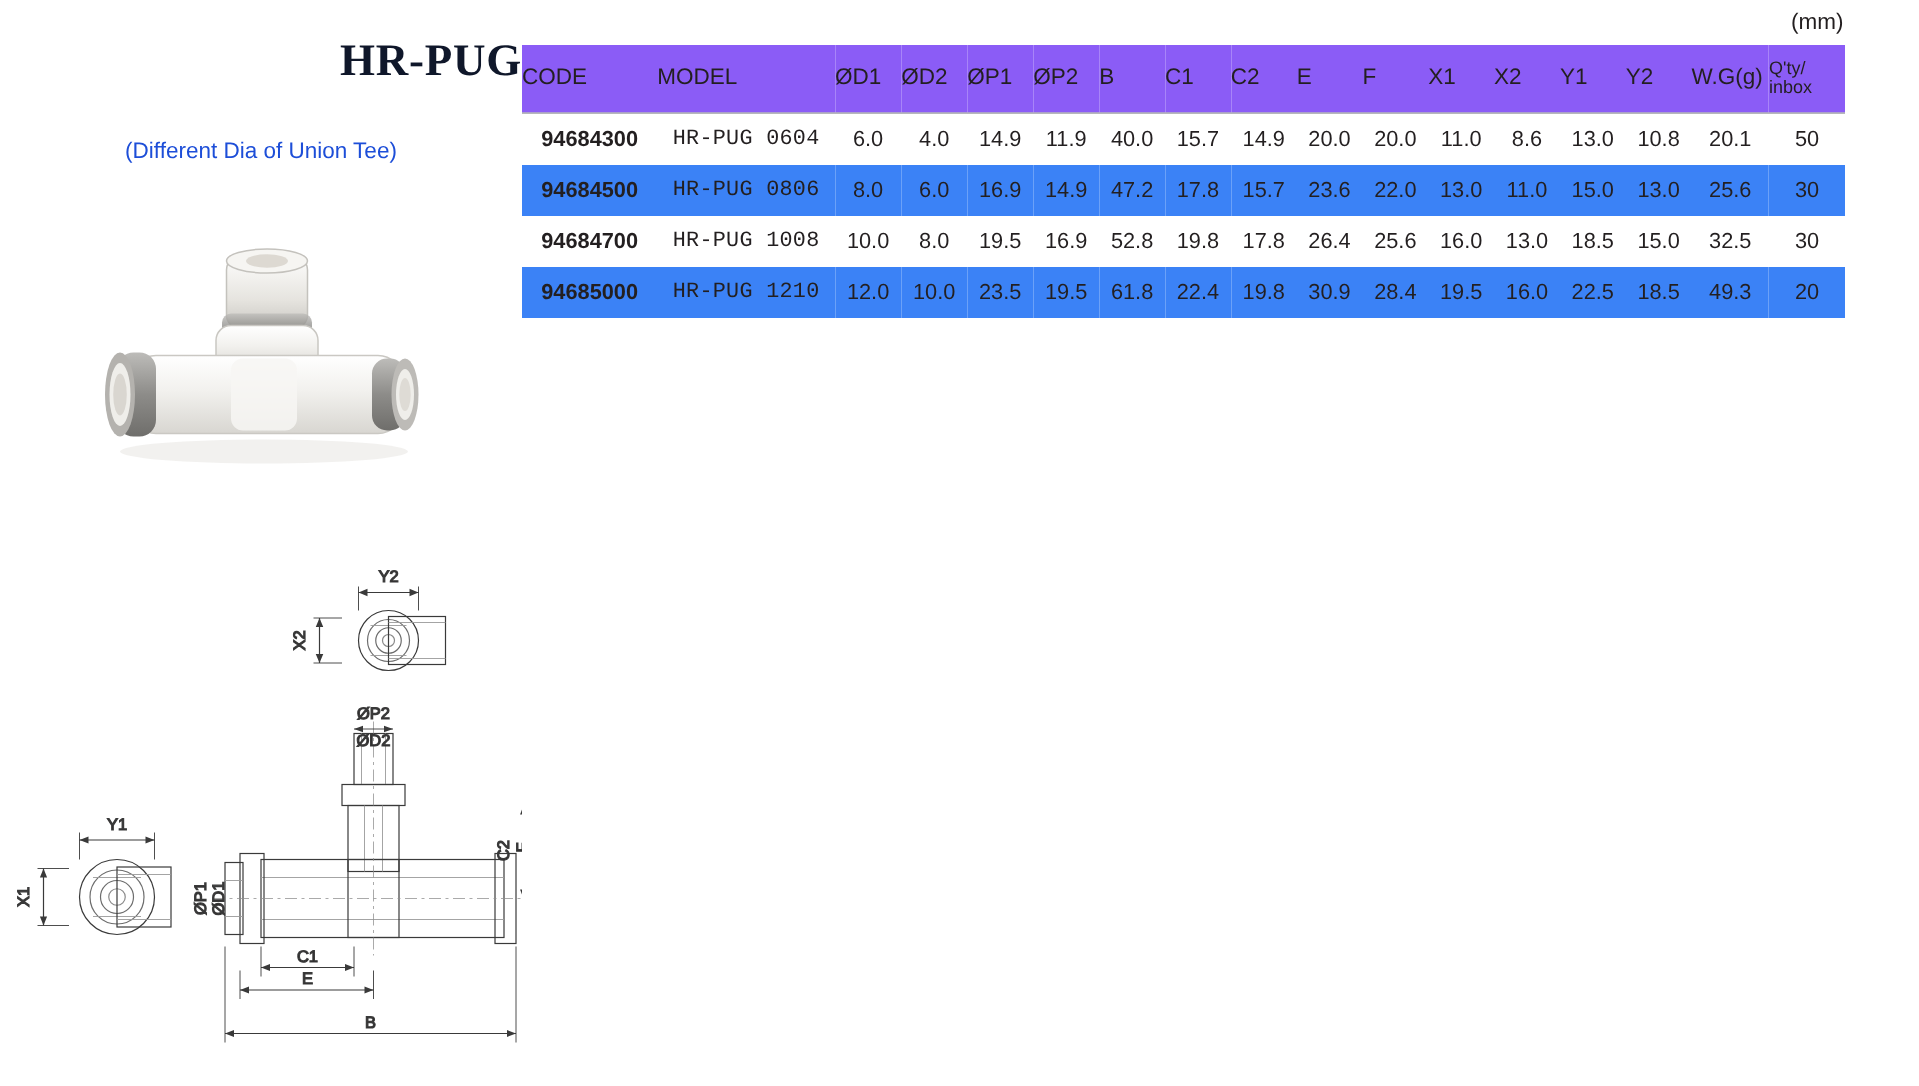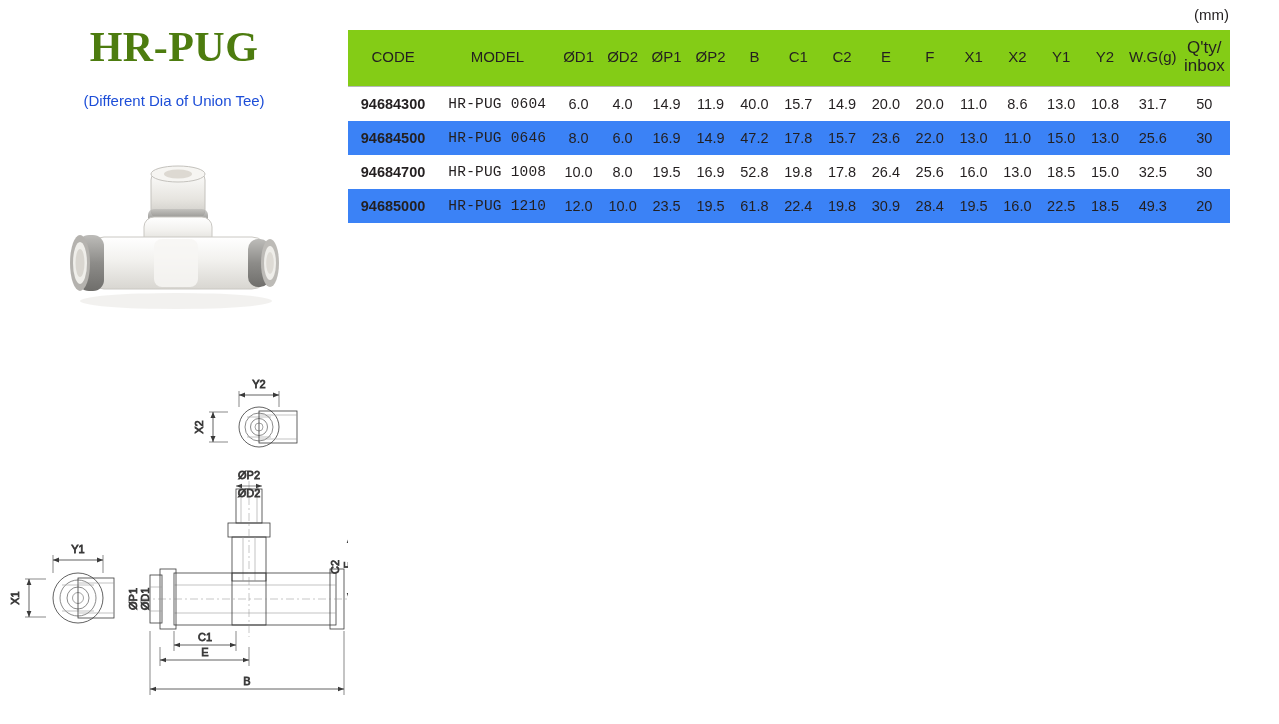--- a/index.html
+++ b/index.html
@@ -23,26 +23,26 @@
     top: 0;
     width: 348px;
     height: 724px;
   }
 
   #product-title {
     position: absolute;
     left: 0;
     top: 26px;
     width: 348px;
-    text-align: center;
+    text-align: right;
     font-family: "Liberation Serif", serif;
     font-weight: bold;
-    font-size: 42px;
+    font-size: 30px;
     letter-spacing: 0.5px;
-    color: #4d7c0f;
+    color: #0f172a;
     line-height: 1;
   }
 
   #product-subtitle {
     position: absolute;
     left: 0;
     top: 92px;
     width: 348px;
     text-align: center;
     font-size: 15px;
@@ -92,44 +92,44 @@
     top: 30px;
     border-collapse: collapse;
     width: 882px;
     font-size: 14.5px;
     color: #231f20;
   }
   table.spec thead th {
     font-weight: normal;
     font-size: 15px;
     padding: 9px 0 11px 0;
-    text-align: center;
+    text-align: left;
     vertical-align: middle;
     border-bottom: 1px solid #b6b8ba;
-    background: #84cc16;
+    background: #8b5cf6;
     white-space: nowrap;
   }
   table.spec tbody td {
     text-align: center;
     padding: 9px 0 9px 0;
     white-space: nowrap;
     font-size: 14.5px;
   }
   table.spec tbody tr.alt td {
     background: #3b82f6;
   }
   td.code-col, th.code-col { width: 92px; text-align: center; font-weight: bold; }
   td.model-col, th.model-col { width: 120px; text-align: center; }
   th.num-col, td.num-col { width: 45px; }
   th.qty-col, td.qty-col { width: 52px; }
   th.wg-col, td.wg-col { width: 52px; }
 
   .qty-head {
     line-height: 1.05;
-    font-size: 17px;
+    font-size: 12px;
   }
   .model-text { letter-spacing: 0.2px; font-family: Liberation Mono, monospace; }
 </style>
 </head>
 <body>
 
 <div id="left-panel">
 
   <div id="product-title">HR-PUG</div>
   <div id="product-subtitle">(Different Dia of Union Tee)</div>
@@ -326,27 +326,27 @@
         <td class="num-col">11.9</td>
         <td class="num-col">40.0</td>
         <td class="num-col">15.7</td>
         <td class="num-col">14.9</td>
         <td class="num-col">20.0</td>
         <td class="num-col">20.0</td>
         <td class="num-col">11.0</td>
         <td class="num-col">8.6</td>
         <td class="num-col">13.0</td>
         <td class="num-col">10.8</td>
-        <td class="wg-col">31.7</td>
+        <td class="wg-col">20.1</td>
         <td class="qty-col">50</td>
       </tr>
 
       <tr class="alt">
         <td class="code-col">94684500</td>
-        <td class="model-col model-text">HR-PUG 0646</td>
+        <td class="model-col model-text">HR-PUG 0806</td>
         <td class="num-col">8.0</td>
         <td class="num-col">6.0</td>
         <td class="num-col">16.9</td>
         <td class="num-col">14.9</td>
         <td class="num-col">47.2</td>
         <td class="num-col">17.8</td>
         <td class="num-col">15.7</td>
         <td class="num-col">23.6</td>
         <td class="num-col">22.0</td>
         <td class="num-col">13.0</td>

